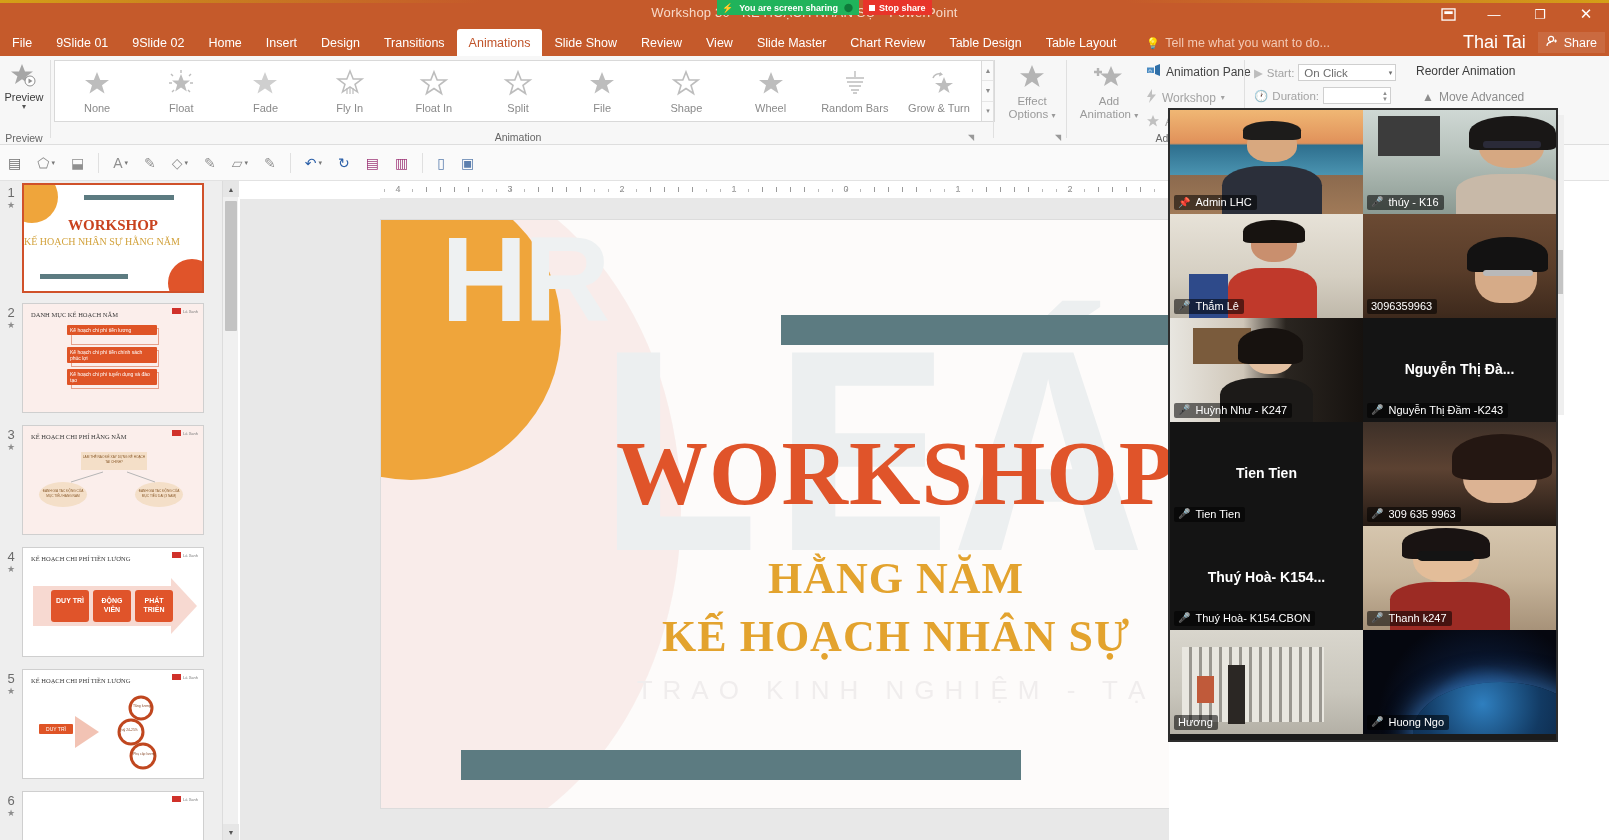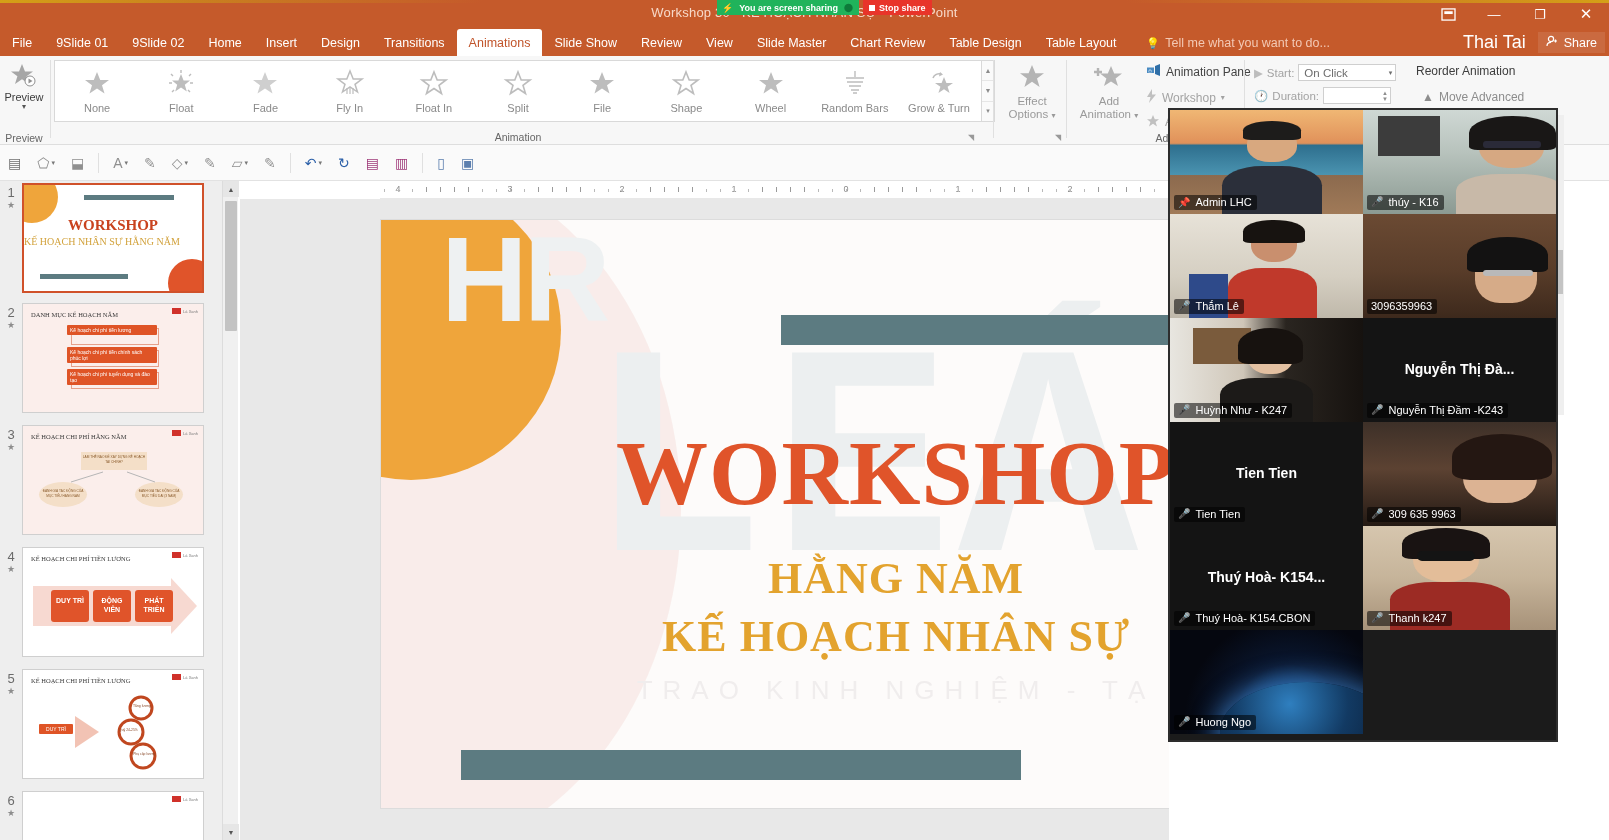--- a/index.html
+++ b/index.html
@@ -884,20 +884,29 @@
       <div style="position:absolute;left:26%;top:8%;width:34%;height:46%;background:#e3bd99;border-radius:46%;"></div>
       <div style="position:absolute;left:20%;top:2%;width:46%;height:30%;background:#191312;border-radius:50% 50% 12% 12%;"></div>
       <div style="position:absolute;left:28%;top:24%;width:30%;height:10%;background:#141414;border-radius:6px;"></div>
       <div style="position:absolute;left:14%;top:54%;width:62%;height:46%;background:#9c2b24;border-radius:36% 36% 0 0;"></div>
       <div class="vname">
         <span class="mic-muted">🎤</span>
         <span>Thanh k247</span>
       </div>
     </div>
     <div class="vtile">
+      <div class="ph" style="background:linear-gradient(180deg,#d9d6cd 0%,#c9c6bc 60%,#b4b0a6 100%);"></div>
+      <div style="position:absolute;left:6%;top:16%;width:74%;height:72%;background:repeating-linear-gradient(90deg,#e9e7e0 0 7px,#9a9790 7px 10px);"></div>
+      <div style="position:absolute;left:30%;top:34%;width:9%;height:56%;background:#2b2724;"></div>
+      <div style="position:absolute;left:14%;top:44%;width:9%;height:26%;background:#c05a3a;"></div>
+      <div class="vname">
+        <span>Hương</span>
+      </div>
+    </div>
+    <div class="vtile">
       <div class="ph" style="background:radial-gradient(circle at 62% 88%, #3d9ae0 0%, #1a4f8a 14%, #0a1730 38%, #05070f 70%);"></div>
       <div style="position:absolute;left:26%;bottom:-46%;width:90%;height:96%;border-radius:50%;background:radial-gradient(circle at 40% 22%, #2f7fbf 0%, #123a63 45%, #07142a 100%);box-shadow:0 0 22px 6px rgba(70,150,230,.55);"></div>
       <div class="vname">
         <span class="mic-muted">🎤</span>
         <span>Huong Ngo</span>
       </div>
     </div>
   </div>
 
 </body></html>

